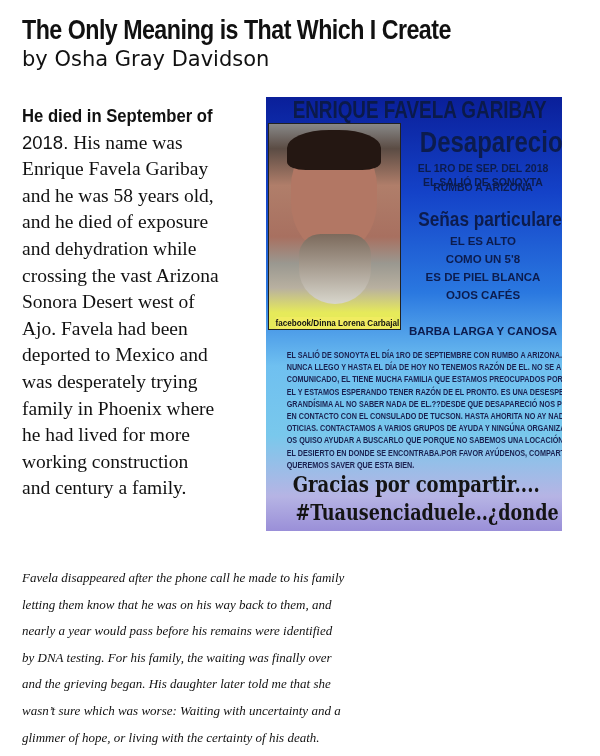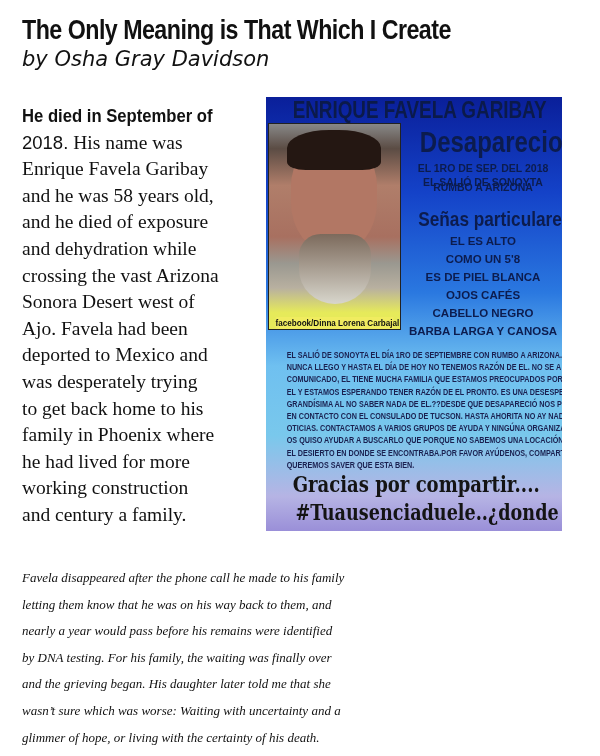--- a/index.html
+++ b/index.html
@@ -1,18 +1,18 @@
 <!DOCTYPE html>
 <html><head>
 <meta charset="utf-8">
 <style>
   html,body{margin:0;padding:0;background:#fff;}
   body{width:600px;height:756px;overflow:hidden;position:relative;font-family:"Liberation Serif",serif;color:#111;}
   .title{position:absolute;left:22px;top:14px;font-family:"Liberation Sans",sans-serif;font-weight:bold;font-size:27px;letter-spacing:-0.6px;transform:scaleX(0.86);transform-origin:left top;white-space:nowrap;color:#111;line-height:32px;}
-  .byline{position:absolute;left:22px;top:46px;font-family:"DejaVu Sans",sans-serif;font-style:italic;font-size:21px;line-height:26px;color:#111;white-space:nowrap;}
+  .byline{position:absolute;left:22px;top:46px;font-family:"DejaVu Sans",sans-serif;font-size:21px;line-height:26px;color:#111;white-space:nowrap;}
   .col{position:absolute;left:22px;top:103px;width:240px;font-size:19.5px;line-height:26.6px;}
   .col .lead{font-family:"Liberation Sans",sans-serif;font-weight:bold;font-size:18.5px;display:inline-block;transform:scaleX(0.9);transform-origin:left;}
   .col .lead2{font-family:"Liberation Sans",sans-serif;font-weight:normal;font-size:18.5px;}
   .line{display:block;white-space:nowrap;}
   .full{position:absolute;left:22px;top:565px;width:560px;font-size:13px;line-height:26.6px;font-style:italic;}
   .poster{position:absolute;left:266px;top:97px;width:296px;height:434px;overflow:hidden;
     background:linear-gradient(180deg,#0a1f9a 0%,#1442c8 22%,#2a78e0 45%,#6fc0f0 62%,#79c8ec 78%,#b6b4e4 92%,#9a8fd8 100%);}
   .poster .name{position:absolute;left:0;top:0;width:100%;text-align:center;font-family:"Liberation Sans",sans-serif;font-weight:bold;font-size:23px;color:#0b1a4a;white-space:nowrap;transform:scaleX(0.82);transform-origin:center;line-height:26px;}
   .photo{position:absolute;left:2px;top:26px;width:131px;height:205px;background:linear-gradient(180deg,#888 0%,#5b4c44 12%,#b07e6a 30%,#a87060 55%,#9a9890 68%,#b8b0a0 80%,#e6ea5a 92%);border:1px solid #222;}
   .photo .face{position:absolute;left:22px;top:18px;width:86px;height:110px;background:#b27764;border-radius:40% 40% 45% 45%;}
@@ -40,21 +40,20 @@
   <span class="line"><span class="lead2">2018.</span><span> His name was</span></span>
   <span class="line">Enrique Favela Garibay</span>
   <span class="line">and he was 58 years old,</span>
   <span class="line">and he died of exposure</span>
   <span class="line">and dehydration while</span>
   <span class="line">crossing the vast Arizona</span>
   <span class="line">Sonora Desert west of</span>
   <span class="line">Ajo. Favela had been</span>
   <span class="line">deported to Mexico and</span>
   <span class="line">was desperately trying</span>
-  <span class="line">to get back home to his</span>
   <span class="line">family in Phoenix where</span>
   <span class="line">he had lived for more</span>
   <span class="line">working construction</span>
   <span class="line">and century a family.</span>
 </div>
 
 <div class="poster">
   <div class="name">ENRIQUE FAVELA GARIBAY</div>
   <div class="photo">
     <div class="face"></div>
@@ -64,21 +63,20 @@
   </div>
   <div class="pr big">Desaparecio</div>
   <div class="pr small" style="top:64px">EL 1RO DE SEP. DEL 2018</div>
   <div class="pr small" style="top:78px">EL SALIÓ DE SONOYTA</div>
   <div class="pr small" style="top:83px">RUMBO A ARIZONA</div>
   <div class="pr mid">Señas particulares</div>
   <div class="pr med" style="top:136px">EL ES ALTO</div>
   <div class="pr med" style="top:154px">COMO UN 5'8</div>
   <div class="pr med" style="top:172px">ES DE PIEL BLANCA</div>
   <div class="pr med" style="top:190px">OJOS CAFÉS</div>
-  <div class="pr med" style="top:208px">CABELLO NEGRO</div>
   <div class="pr med" style="top:226px">BARBA LARGA Y CANOSA</div>
   <div class="para">
     <span>EL SALIÓ DE SONOYTA EL DÍA 1RO DE SEPTIEMBRE CON RUMBO A ARIZONA.</span>
     <span>NUNCA LLEGO Y HASTA EL DÍA DE HOY NO TENEMOS RAZÓN DE EL. NO SE A</span>
     <span>COMUNICADO, EL TIENE MUCHA FAMILIA QUE ESTAMOS PREOCUPADOS POR</span>
     <span>EL Y ESTAMOS ESPERANDO TENER RAZÓN DE EL PRONTO. ES UNA DESESPERACION</span>
     <span>GRANDÍSIMA AL NO SABER NADA DE EL.??DESDE QUE DESAPARECIÓ NOS PUSIMOS</span>
     <span>EN CONTACTO CON EL CONSULADO DE TUCSON. HASTA AHORITA NO AY NADA DE</span>
     <span>OTICIAS. CONTACTAMOS A VARIOS GRUPOS DE AYUDA Y NINGÚNA ORGANIZACIÓ</span>
     <span>OS QUISO AYUDAR A BUSCARLO QUE PORQUE NO SABEMOS UNA LOCACIÓN EXACT</span>

